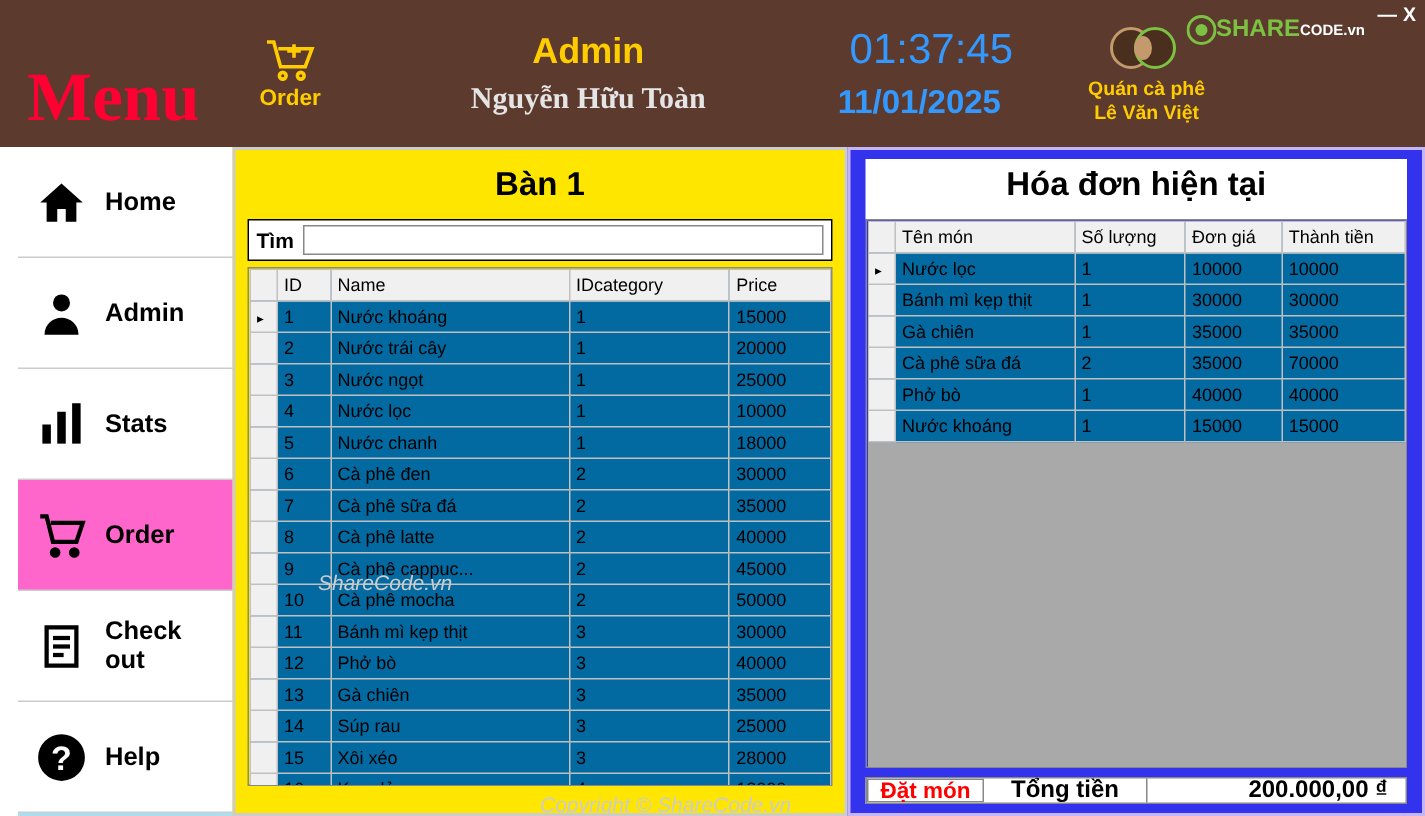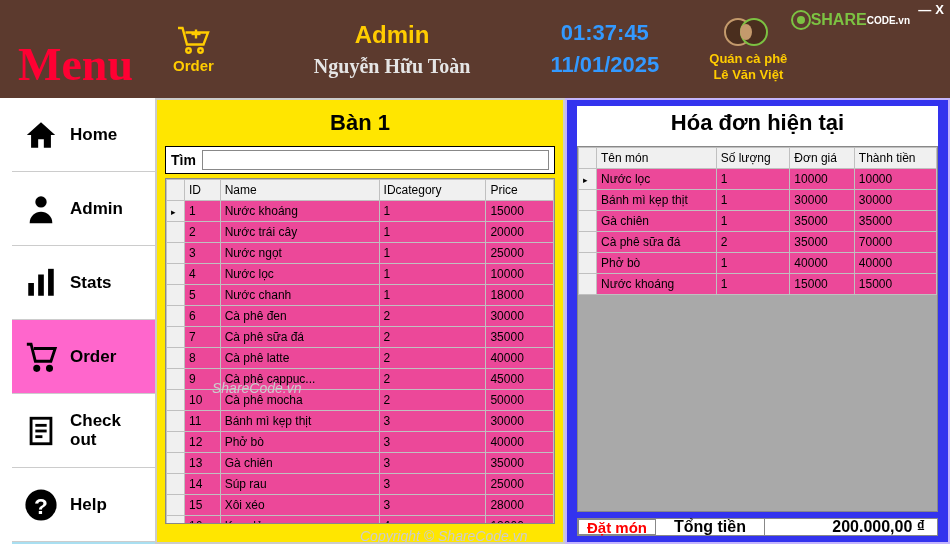--- a/index.html
+++ b/index.html
@@ -8,21 +8,21 @@
 
 .header { height: 98px; background: #5c3a2e; display: flex; align-items: center; position: relative; }
 .menu-title { color: #ff0033; font-weight: bold; font-size: 46px; margin-left: 18px; font-family: Georgia, serif; margin-top: 31px; }
 .order-block { display: flex; flex-direction: column; align-items: center; margin-left: 40px; }
 .cart-icon { color: #ffcc00; width: 38px; height: 30px; }
 .order-label { color: #ffcc00; font-weight: bold; font-size: 15px; margin-top: 2px; }
 .admin-block { display: flex; flex-direction: column; align-items: center; margin-left: 100px; }
 .admin-role { color: #ffcc00; font-weight: bold; font-size: 24px; }
 .admin-name { color: #e5e5e5; font-weight: bold; font-size: 20px; margin-top: 6px; font-family: Liberation Serif, serif; }
 .datetime-block { display: flex; flex-direction: column; align-items: center; margin-left: 80px; }
-.time-text { color: #3399ff; font-weight: bold; font-size: 22px; }
+.time-text { color: #3399ff; font-weight: normal; font-size: 28px; margin-left: 16px; }
 .date-text { color: #3399ff; font-weight: bold; font-size: 22px; margin-top: 6px; }
 .shop-block { display: flex; flex-direction: column; align-items: center; margin-left: 50px; }
 .coffee-logo { width: 48px; height: 34px; }
 .shop-name { color: #ffcc00; font-weight: bold; font-size: 13px; line-height: 1.2; text-align: center; margin-top: 2px; }
 .sharecode-logo { position: absolute; right: 40px; top: 10px; display: flex; align-items: center; }
 .sharecode-text1 { color: #7cc242; font-weight: bold; font-size: 16px; }
 .sharecode-text2 { color: #fff; font-weight: bold; font-size: 10px; }
 .window-controls { position: absolute; right: 6px; top: 2px; color: #fff; font-weight: bold; display: flex; gap: 4px; }
 .win-btn { cursor: pointer; font-size: 13px; }
 
@@ -38,21 +38,21 @@
 .main { position: absolute; left: 155px; top: 98px; right: 0; bottom: 0; display: flex; }
 .left-panel { width: 410px; background: #ffe600; border: 2px solid #ccc; padding: 6px 8px 18px 8px; display: flex; flex-direction: column; }
 .right-panel { flex: 1; background: #3333ee; border: 2px solid #c4b5fd; padding: 6px 10px; display: flex; flex-direction: column; }
 .panel-title { font-weight: bold; font-size: 22px; text-align: center; padding: 4px 0 10px 0; background: transparent; }
 .right-panel .panel-title { background: #fff; color: #000; }
 .search-row { display: flex; align-items: center; background: #fff; border: 1px solid #000; padding: 3px 5px; margin-bottom: 4px; }
 .search-label { font-weight: bold; font-size: 14px; margin-right: 6px; }
 .search-input { flex: 1; border: 1px solid #888; height: 20px; padding: 0 4px; font-size: 12px; }
 
 
-.grid-wrap { flex: 1; background: #ec4899; border: 1px solid #888; overflow: auto; }
+.grid-wrap { flex: 1; background: #0369a1; border: 1px solid #888; overflow: auto; }
 table { border-collapse: collapse; width: 100%; font-size: 12px; }
 th, td { border: 1px solid #c0c0c0; padding: 3px 4px; text-align: left; height: 20px; }
 th { background: #f0f0f0; font-weight: normal; }
 .row-header { width: 18px; background: #f0f0f0; border: 1px solid #c0c0c0; }
 .row-header.current::before { content: "▸"; font-size: 9px; color: #000; }
 
 .right-panel .grid-wrap { margin-bottom: 6px; }
 .invoice-grid thead th { font-weight: normal; }
 .invoice-filler { background: #a9a9a9; height: 230px; }
 

